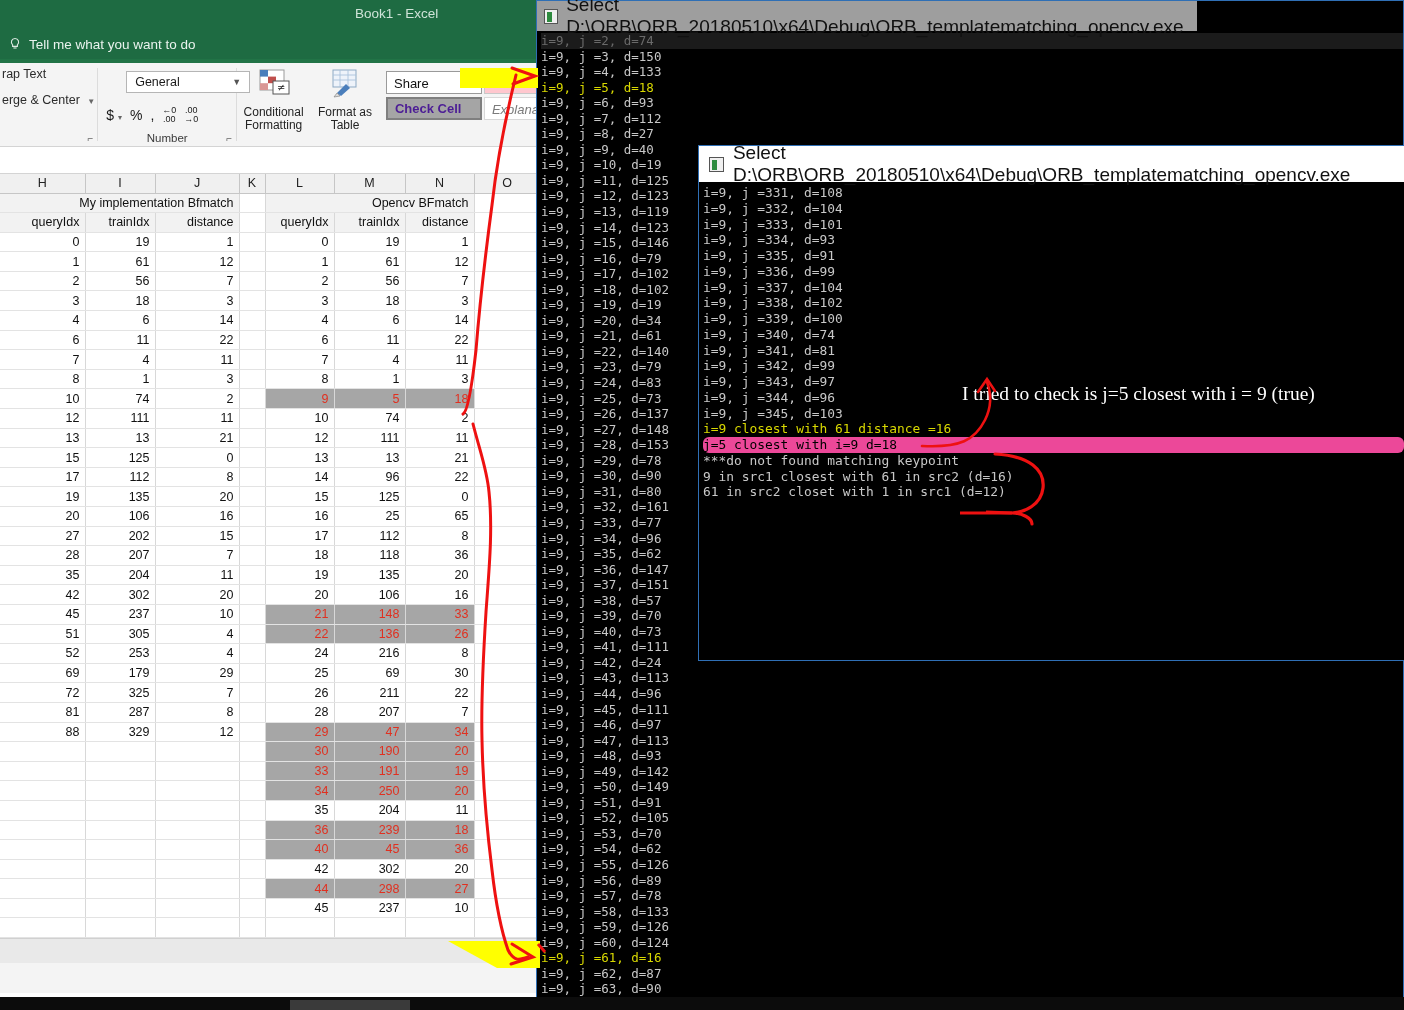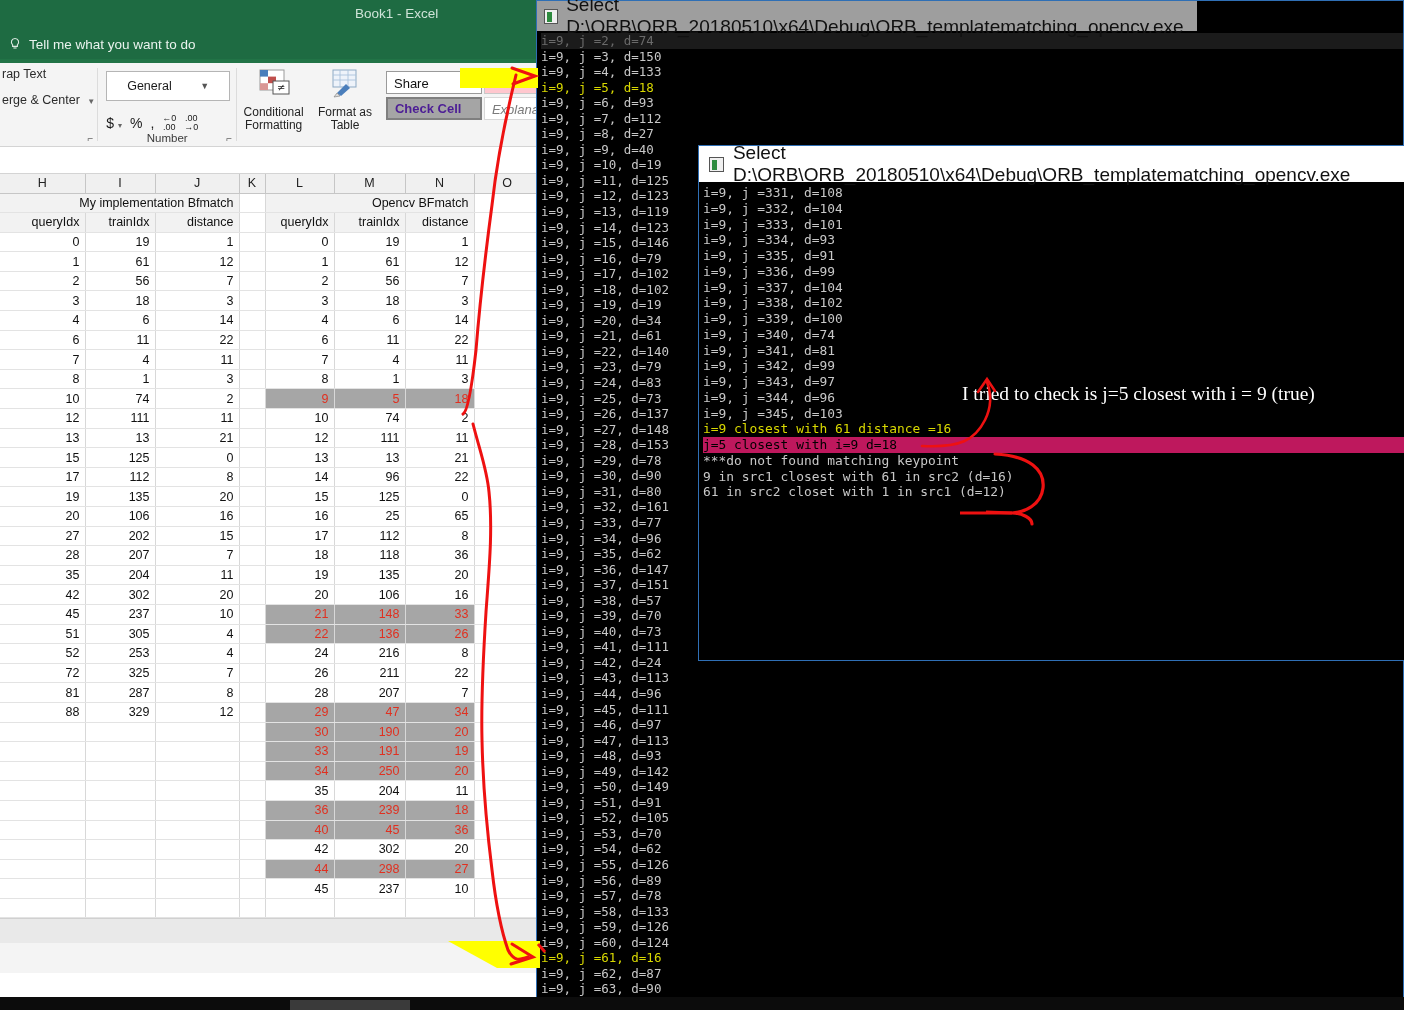--- a/index.html
+++ b/index.html
@@ -47,23 +47,23 @@
   .rb-group { position: relative; height: 100%; }
   .rb-sep { width: 1px; background: #dcdcdc; margin: 5px 0; }
 
   .align-grp { width: 100px; padding-top: 0; padding-left: 2px; }
   .align-row { font-size: 12.5px; color: #2b2b2b; padding: 4px 0 0 0; white-space: nowrap;}
   .align-row.second { padding-top: 12px; }
   .caret { font-size: 8px; color: #666; margin-left: 4px; }
 
   .number-grp { width: 138px; padding: 8px 6px 0 8px; }
   .numfmt-box {
-    width: 124px; height: 30px; border: 1px solid #b5b5b5; background: #fff;
+    width: 124px; height: 22px; border: 1px solid #b5b5b5; background: #fff;
     font-size: 12.5px; color: #1a1a1a; display: flex; align-items: center;
-    padding: 0 20px; justify-content: space-between;
+    padding: 0 8px; justify-content: space-between; margin-left: 20px;
   }
   .numfmt-caret { color: #555; font-size: 9px; }
   .num-icons { display: flex; align-items: center; gap: 8px; margin-top: 13px; font-size: 14px; color: #1a1a1a;}
   .num-icons .tiny { font-size: 9px; line-height: 1.05; text-align:center;}
   .grp-label {
     position: absolute; bottom: 2px; left: 0; width: 100%;
     text-align: center; font-size: 11.5px; color: #3a3a3a;
   }
   .dialog-launcher { position:absolute; bottom:2px; right:4px; font-size:10px; color:#666;}
 
@@ -130,21 +130,21 @@
   }
   .c2-title {
     height: 36px; background: #fff; color: #111; font-size: 19px;
     display: flex; align-items: center; padding-left: 10px; gap: 9px;
   }
   .c2-body {
     font-family: "DejaVu Sans Mono", monospace; font-size: 12.9px;
     line-height: 15.75px; color: #c8c8c8; padding: 3px 0 0 4px; white-space: pre;
   }
   .c2-body .yel { color: #d8d800; }
-  .c2-body .inv { background: #be185d; color: #000; }
+  .c2-body .inv { background: #ec4899; color: #000; border-radius: 6px; }
 
   
   .annot {
     position: absolute; left: 962px; top: 383px;
     color: #ffffff; font-family: "Liberation Serif", serif; font-size: 19.5px;
     white-space: nowrap;
   }
   .ink { position: absolute; left: 0; top: 0; width: 1404px; height: 1010px; pointer-events: none; }
 
   .bottom-strip { position:absolute; left:0; bottom:0; width:1404px; height:13px; background:#0c0c0c;}
@@ -541,20 +541,30 @@
               <td>52</td>
               <td>253</td>
               <td>4</td>
               <td class="blankcol"></td>
               <td class="d">24</td>
               <td class="d">216</td>
               <td class="d">8</td>
               <td></td>
             </tr>
             <tr>
+              <td>69</td>
+              <td>179</td>
+              <td>29</td>
+              <td class="blankcol"></td>
+              <td class="d">25</td>
+              <td class="d">69</td>
+              <td class="d">30</td>
+              <td></td>
+            </tr>
+            <tr>
               <td>72</td>
               <td>325</td>
               <td>7</td>
               <td class="blankcol"></td>
               <td class="d">26</td>
               <td class="d">211</td>
               <td class="d">22</td>
               <td></td>
             </tr>
             <tr>

